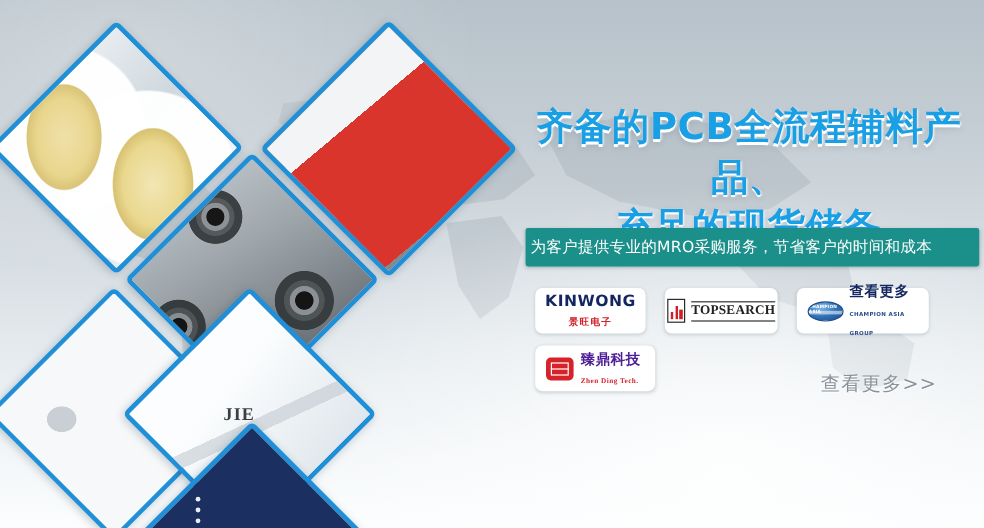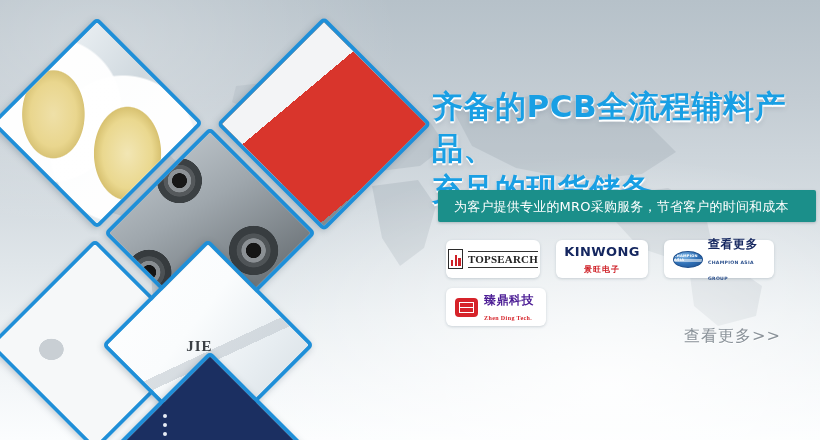--- a/index.html
+++ b/index.html
@@ -94,32 +94,33 @@
     display:block; width:4px; height:4px; border-radius:50%;
     background:#e8eef5; margin:5px 0 0 5px;
   }
 
   
   .headline {
     position:absolute; left:432px; top:86px; width:384px;
     font:700 31px/1.34 "DejaVu Sans", sans-serif;
     color:#199fe4; letter-spacing:.5px;
     text-shadow:0 2px 0 #ffffff, 1px 1px 2px rgba(255,255,255,.95), 0 3px 5px rgba(90,110,130,.30);
+    text-align:center;
   }
   .headline span { display:block; }
 
   .subbar {
     position:absolute; left:438px; top:190px; width:378px; height:32px;
     background:#1b8f8a; border-radius:2px;
     display:flex; align-items:center;
     box-shadow:0 1px 3px rgba(40,70,80,.28);
   }
   .subbar .txt {
     color:#ffffff; font:400 13px/1 "DejaVu Sans", sans-serif;
-    padding-left:16px; letter-spacing:.2px;
+    padding-left:4px; letter-spacing:.2px;
   }
 
   
   .badges { position:absolute; left:446px; top:240px; width:362px; }
   .brow { display:flex; gap:16px; margin-bottom:10px; }
   .badge {
     background:#fff; border-radius:6px;
     height:38px; display:flex; align-items:center; justify-content:center;
     padding:0 9px; box-shadow:0 1px 3px rgba(60,80,100,.22);
   }
@@ -175,21 +176,21 @@
   .zd-mark::after {
     content:""; position:absolute; left:4px; right:4px; top:50%; height:1.4px;
     background:#fff;
   }
   .zd { line-height:1; }
   .zd .cn { font:700 12px/1 "DejaVu Sans", sans-serif; color:#4c1d95; letter-spacing:.5px; }
   .zd .en { font:700 6px/1 "Liberation Serif", serif; color:#d6232a; margin-top:3px; letter-spacing:.4px; }
 
   
   .morelink {
-    position:absolute; left:684px; top:328px;
+    position:absolute; left:684px; top:312px;
     font:400 16px/1 "DejaVu Sans", sans-serif; color:#8a9299;
     text-shadow:0 1px 0 rgba(255,255,255,.95);
     cursor:pointer; letter-spacing:1px;
   }
 </style>
 </head>
 <body>
 
 <div id="banner">
 
@@ -244,34 +245,34 @@
     <span>充足的现货储备</span>
   </h1>
 
   <div class="subbar">
     <span class="txt">为客户提供专业的MRO采购服务，节省客户的时间和成本</span>
   </div>
 
   <div class="badges">
     <div class="brow">
 
-      <div class="badge b-topsearch">
-        <span class="ts-mark">
-            <i></i>
-            <i></i>
-            <i></i>
-          </span>
-        <span class="ts-word">TOPSEARCH</span>
-      </div>
-
       <div class="badge b-kinwong">
         <span class="kw">
           <span class="en">KINWONG</span>
           <span class="cn">景旺电子</span>
         </span>
+      </div>
+
+      <div class="badge b-topsearch">
+        <span class="ts-mark">
+            <i></i>
+            <i></i>
+            <i></i>
+          </span>
+        <span class="ts-word">TOPSEARCH</span>
       </div>
 
       <div class="badge b-champion">
         <span class="globe">
           <b>CHAMPION ASIA</b>
         </span>
         <span class="ca">
           <span class="cn">查看更多</span>
           <span class="en">CHAMPION ASIA GROUP</span>
         </span>

